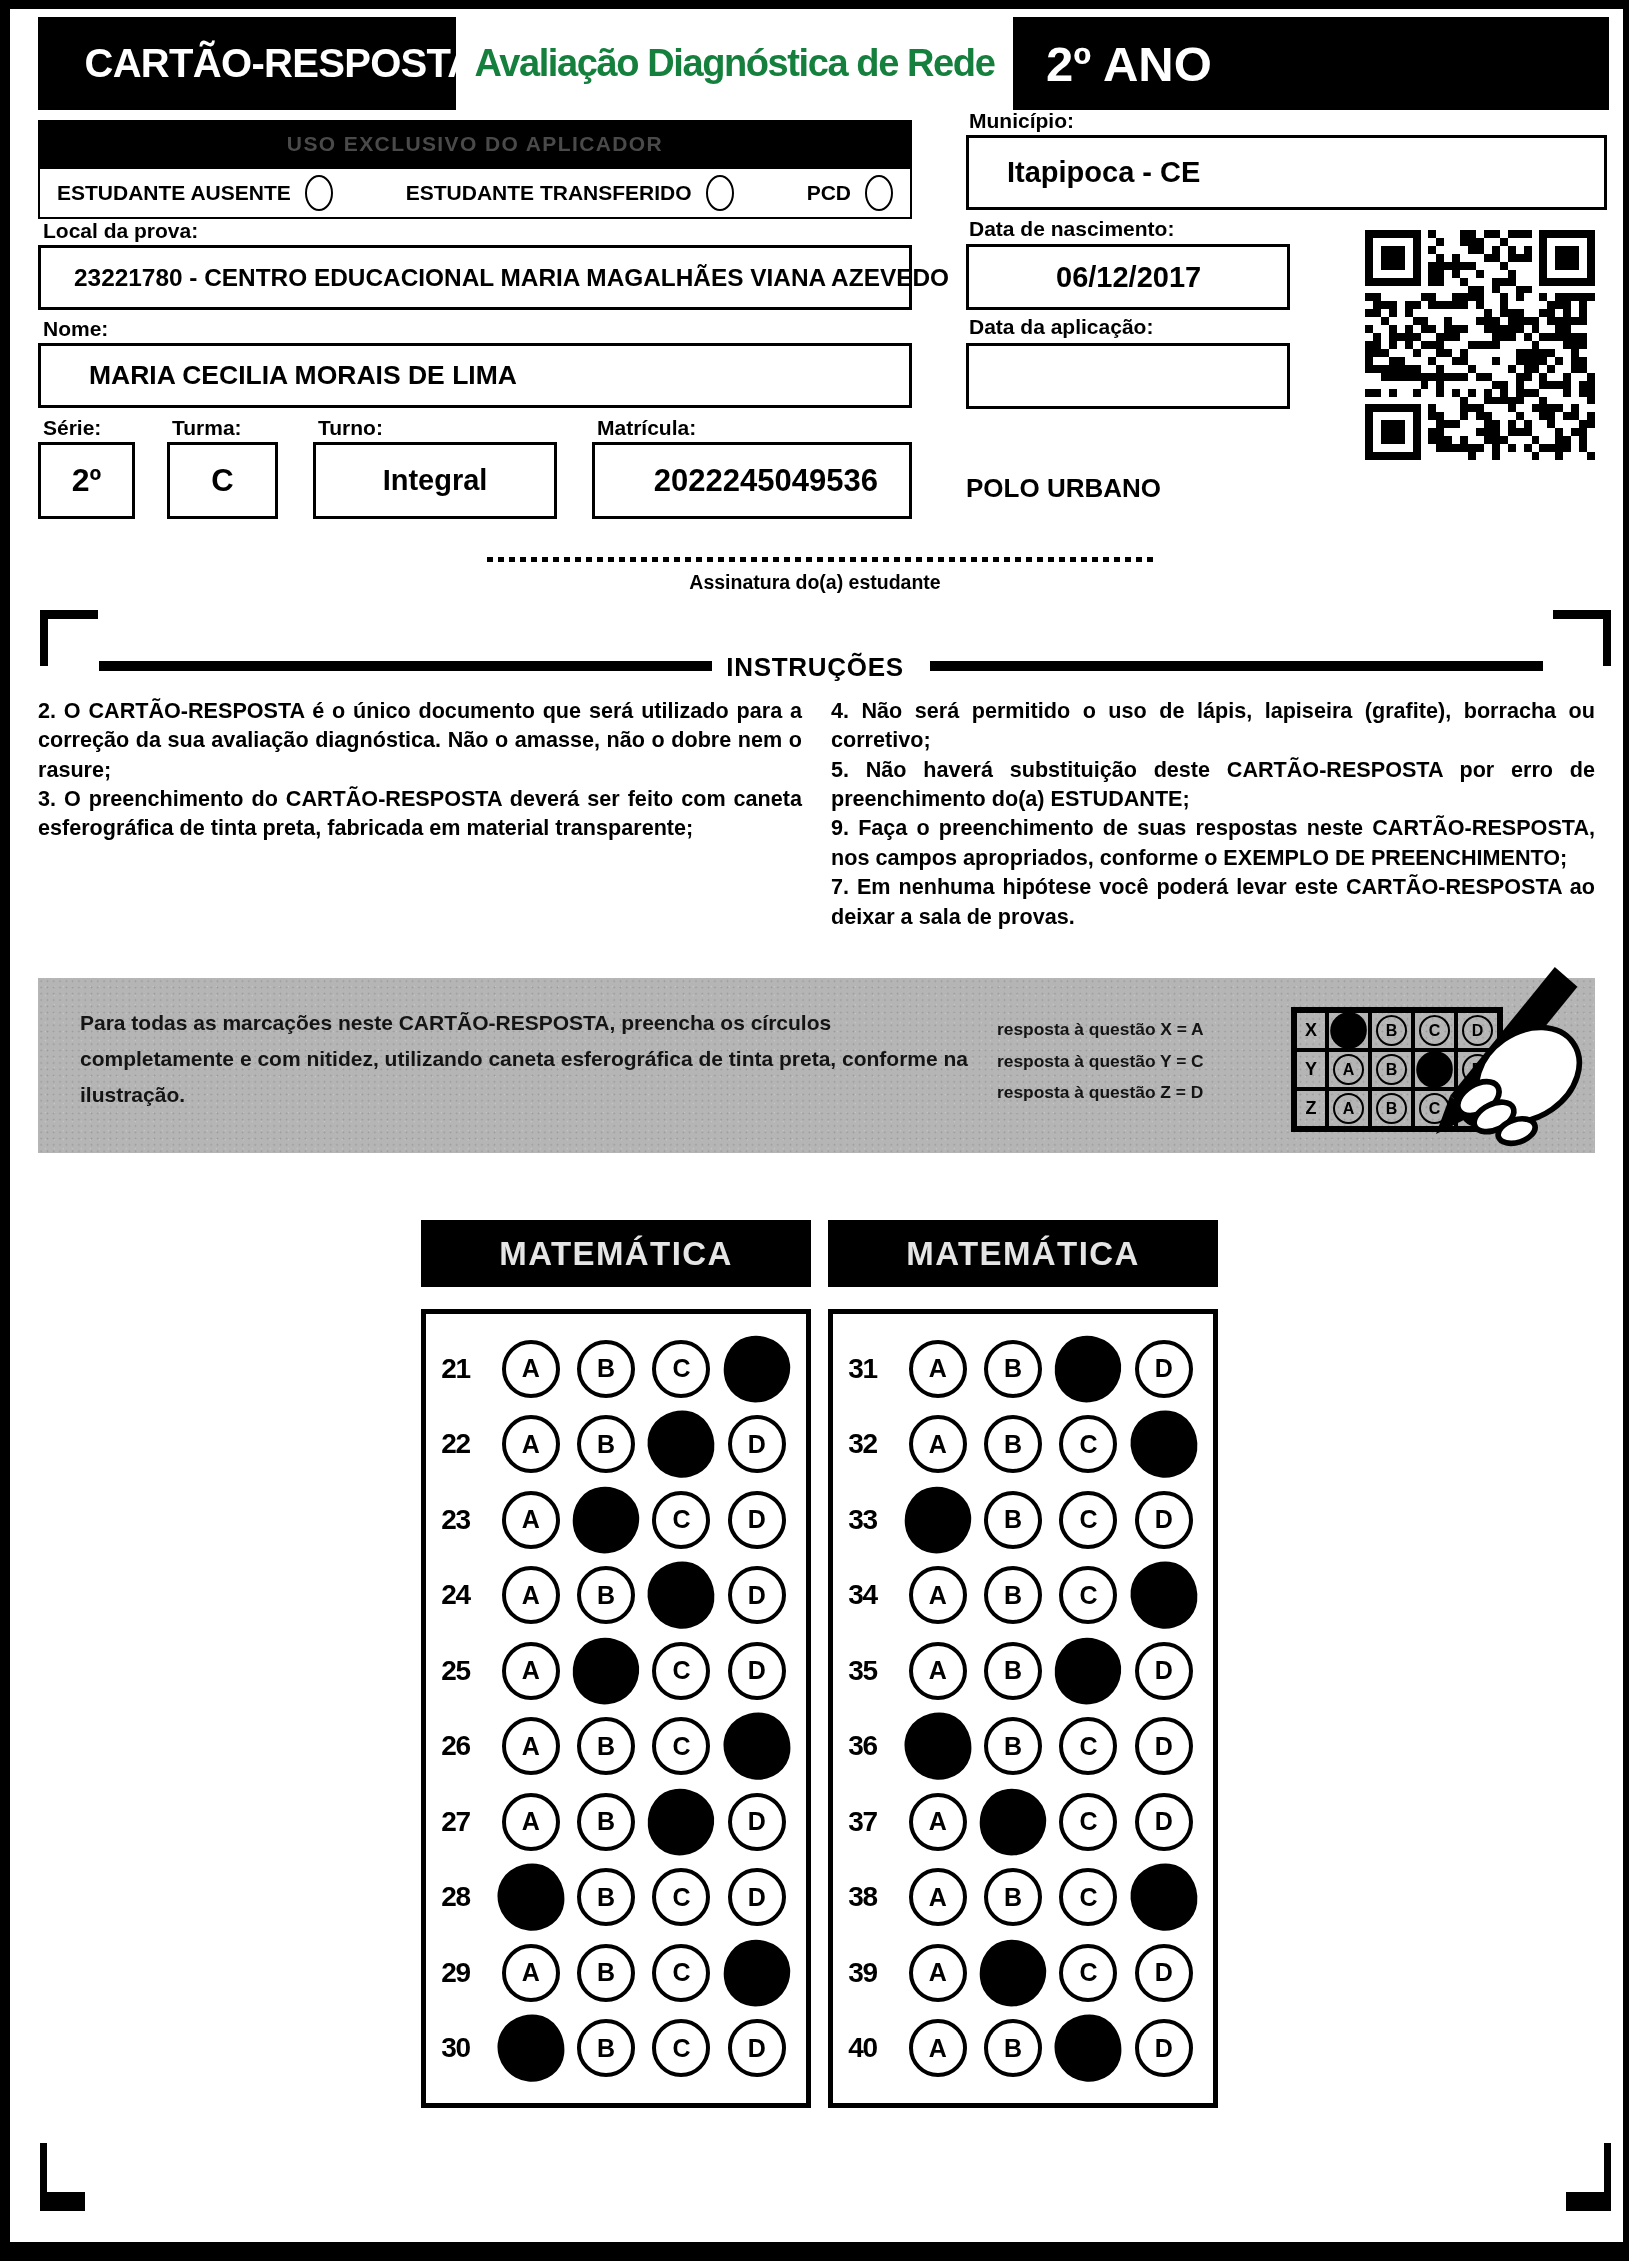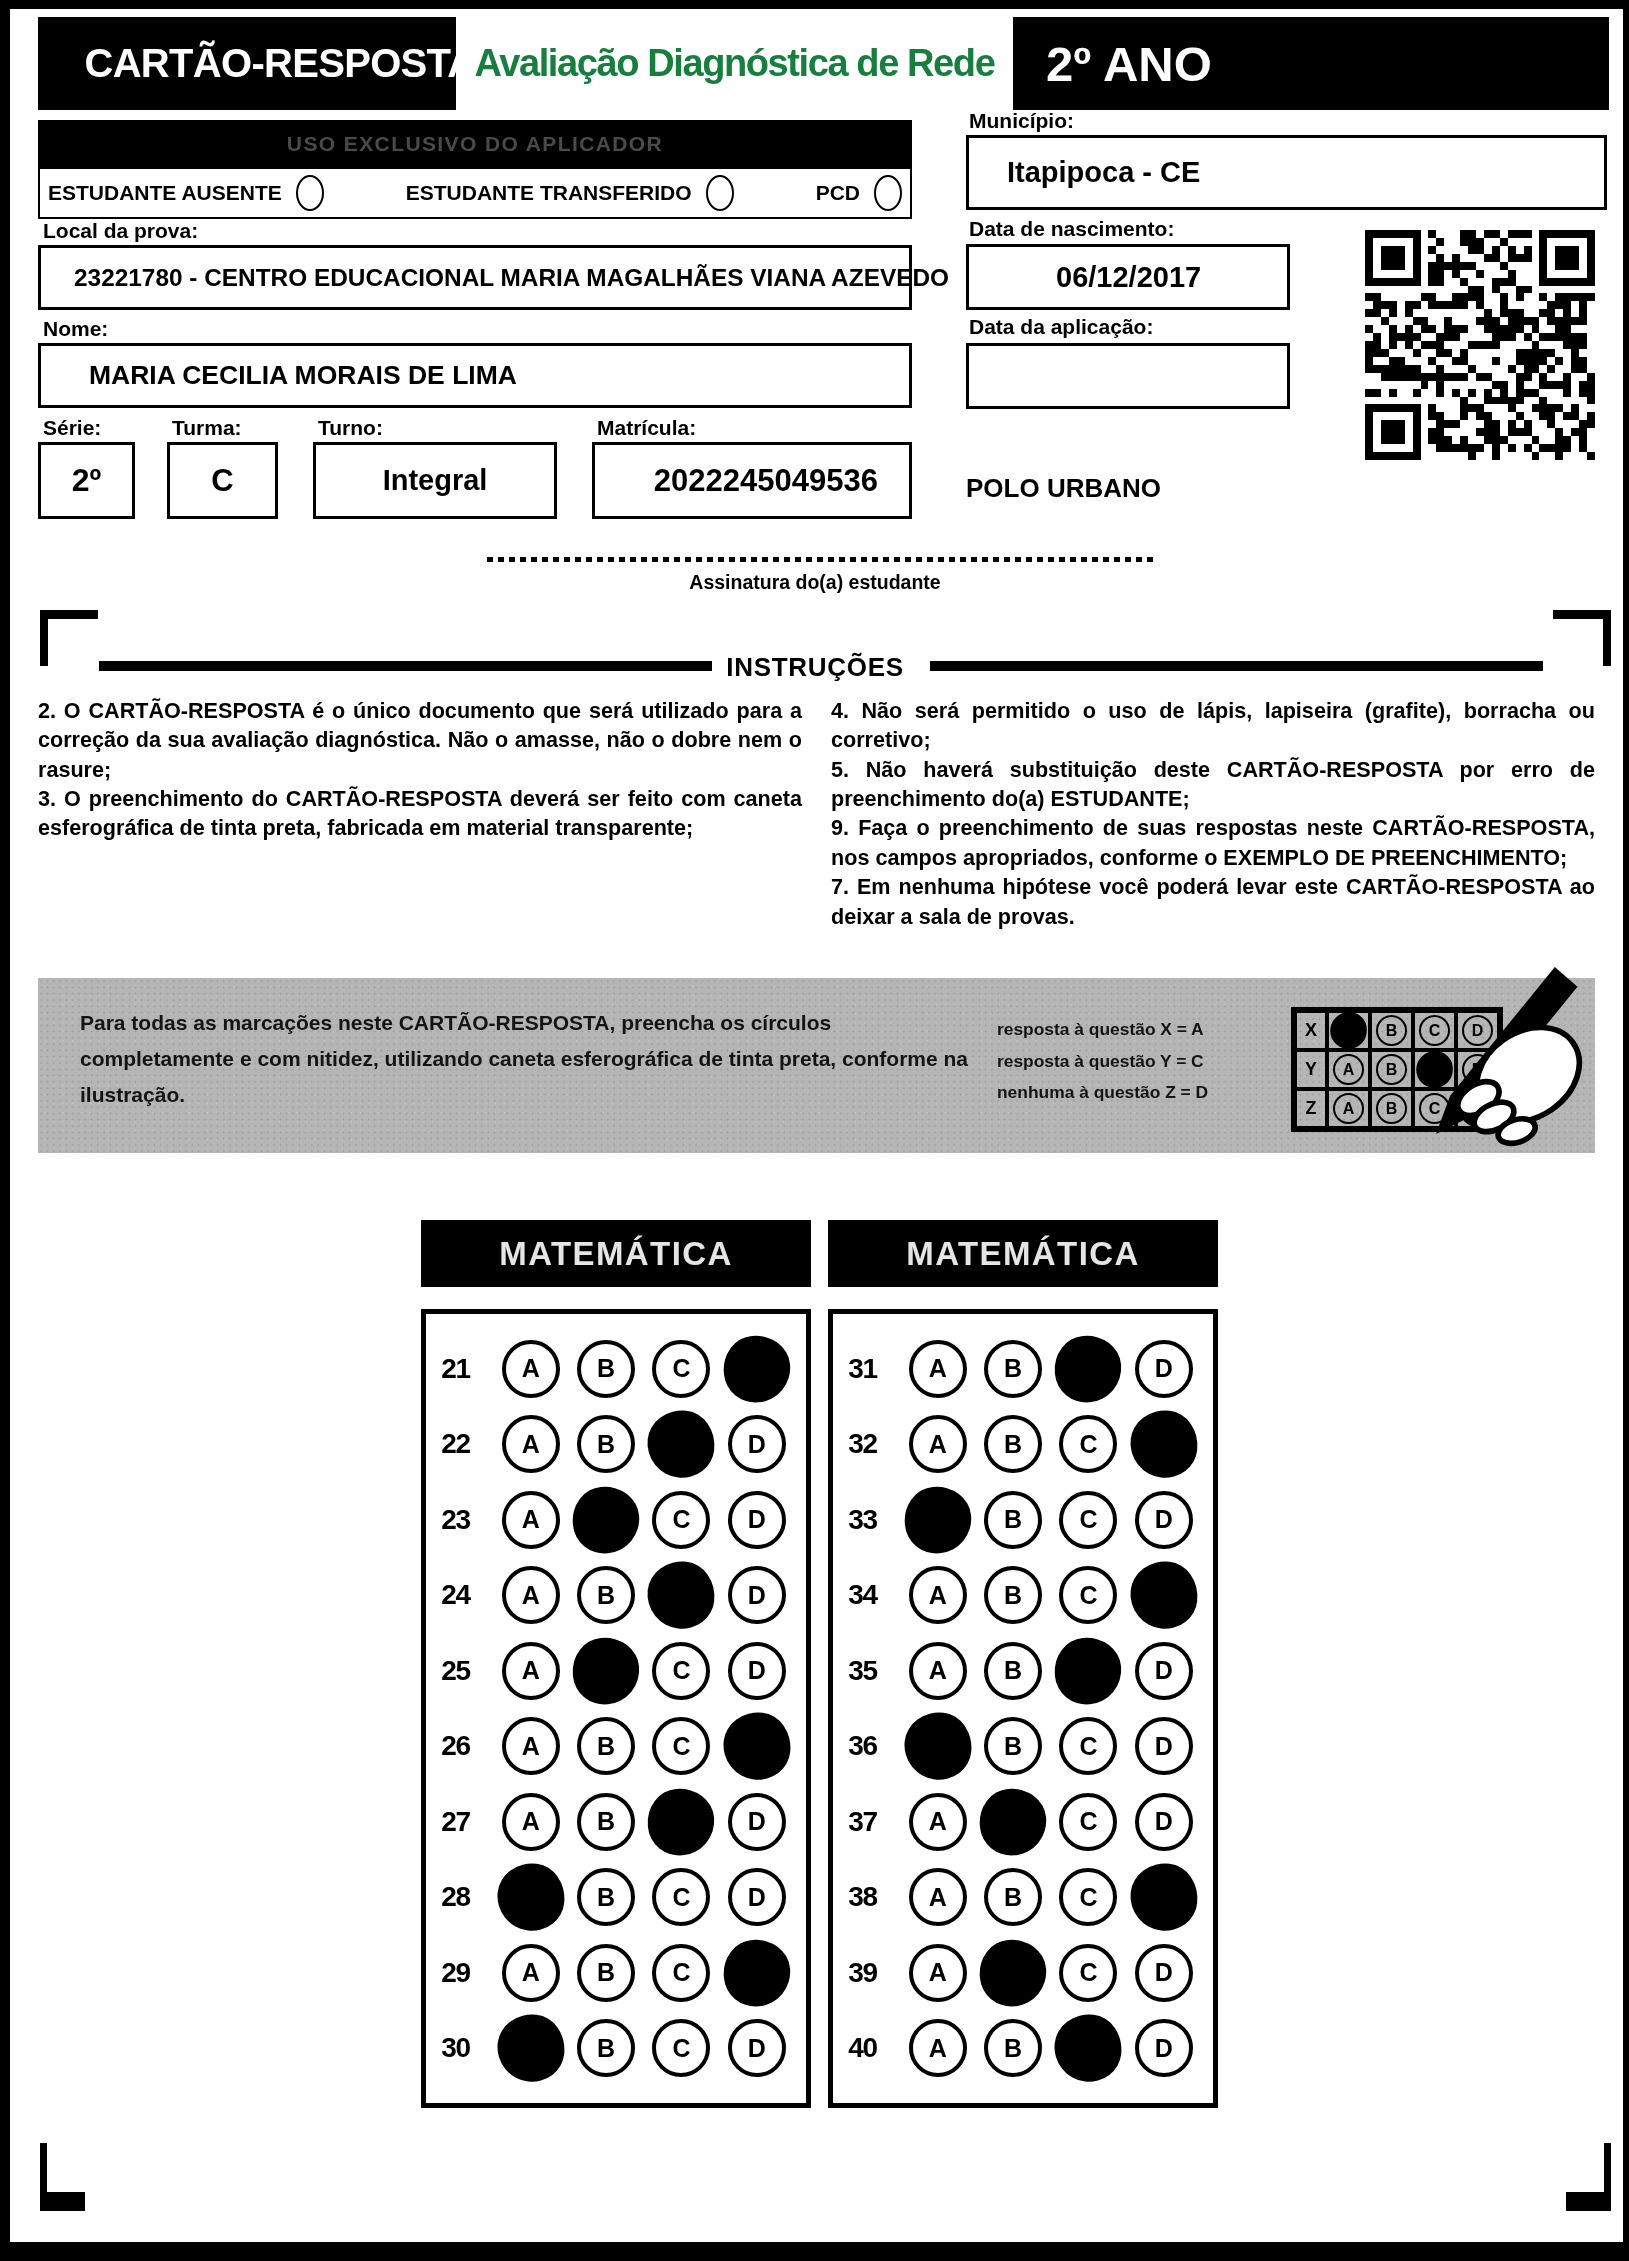--- a/index.html
+++ b/index.html
@@ -19,21 +19,21 @@
                font-size:40px; display:flex; align-items:center; justify-content:center; letter-spacing:-0.7px; }
   .hdr-sub   { left:456px; top:17.4px; width:557px; height:93px; background:#fff; color:#15803d;
                font-size:38px; display:flex; align-items:center; justify-content:center; letter-spacing:-1.4px; }
   .hdr-grade { left:1013px; top:17.4px; width:596px; height:93px; background:#000; color:#fff;
                font-size:49px; display:flex; align-items:center; padding-left:33px; }
 
   
   .uso-bar { left:38px; top:120px; width:874px; height:47px; background:#000; color:#4a4a4a;
              font-size:21px; letter-spacing:1.4px; display:flex; align-items:center; justify-content:center; }
   .uso-row { left:38px; top:167px; width:874px; height:52px; border:2.8px solid #000; background:#fff;
-             display:flex; align-items:center; justify-content:space-between; padding:0 8px; }
+             display:flex; align-items:center; justify-content:space-between; padding:0 17px; }
   .cb { display:flex; align-items:center; gap:14px; font-size:21px; }
   .cb-circle { width:28px; height:36px; border:2.8px solid #000; border-radius:50%; flex:none; background:#fff; }
 
   
   .lbl { font-size:21px; }
   .lbl-municipio  { left:969px; top:109px; }
   .lbl-local      { left:43px;  top:219px; }
   .lbl-nascimento { left:969px; top:217px; }
   .lbl-nome       { left:43px;  top:317px; }
   .lbl-aplicacao  { left:969px; top:315px; }
@@ -1025,21 +1025,21 @@
       <p>9. Faça o preenchimento de suas respostas neste CARTÃO-RESPOSTA, nos campos apropriados, conforme o EXEMPLO DE PREENCHIMENTO;</p>
       <p>7. Em nenhuma hipótese você poderá levar este CARTÃO-RESPOSTA ao deixar a sala de provas.</p>
     </div>
 </div>
 
 <div class="abs banner">
   <div class="banner-text">Para todas as marcações neste CARTÃO-RESPOSTA, preencha os círculos completamente e com nitidez, utilizando caneta esferográfica de tinta preta, conforme na ilustração.</div>
   <div class="banner-notes">
       <div>resposta à questão X = A</div>
       <div>resposta à questão Y = C</div>
-      <div>nenhuma à questão Z = D</div>
+      <div>resposta à questão Z = D</div>
     </div>
   <div class="ex-grid">
       <div class="ex-cell ex-label">X</div>
       <div class="ex-cell">
         <div class="ex-bub filled">A</div>
       </div>
       <div class="ex-cell">
         <div class="ex-bub">B</div>
       </div>
       <div class="ex-cell">

